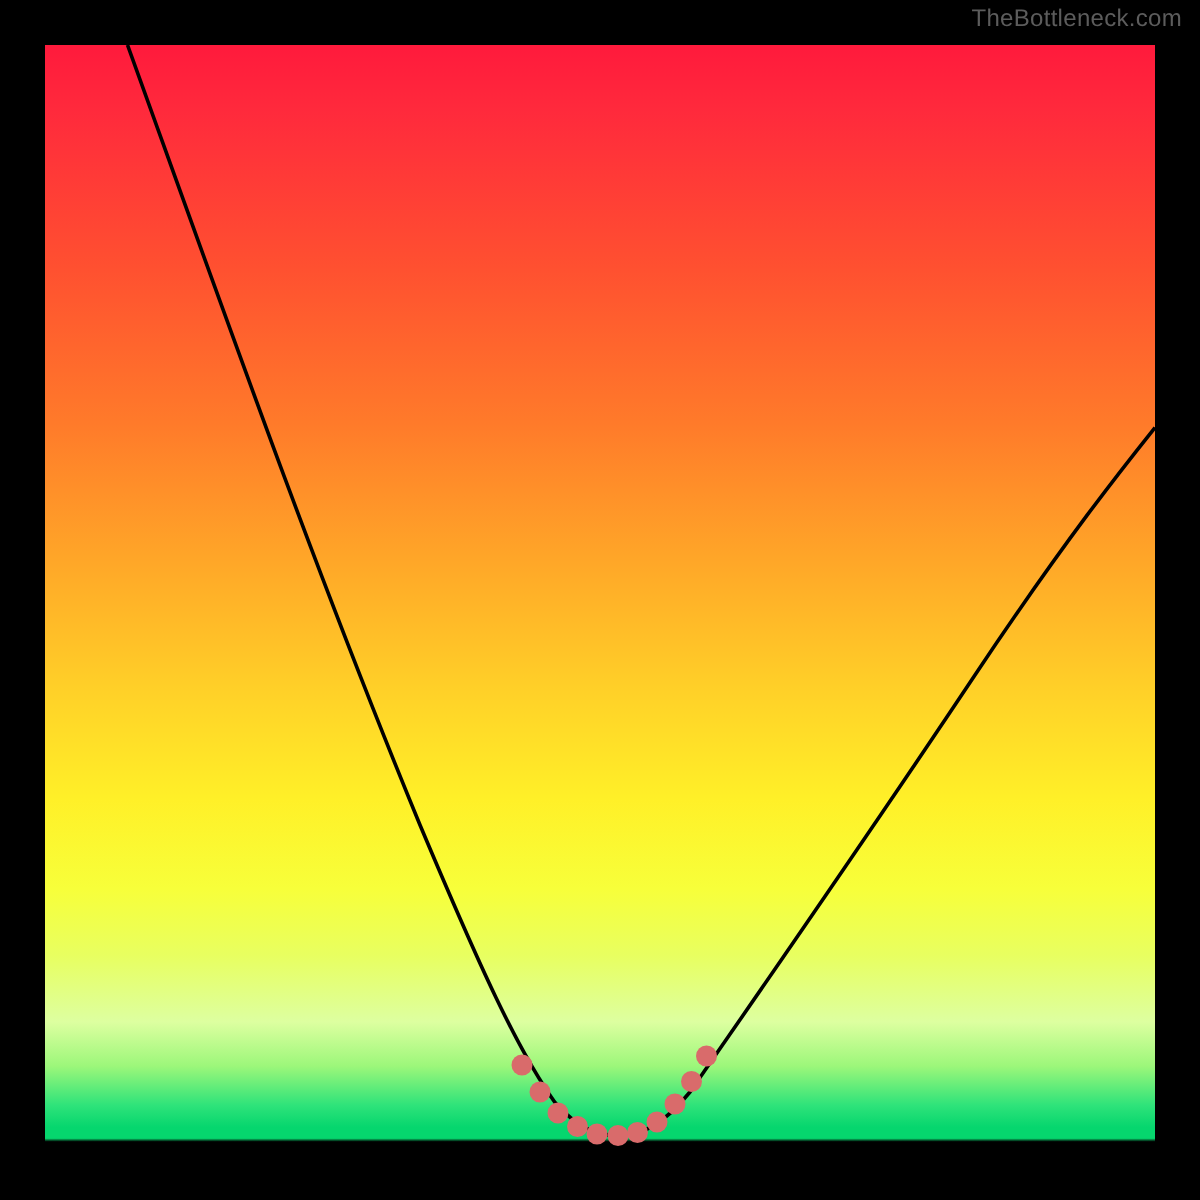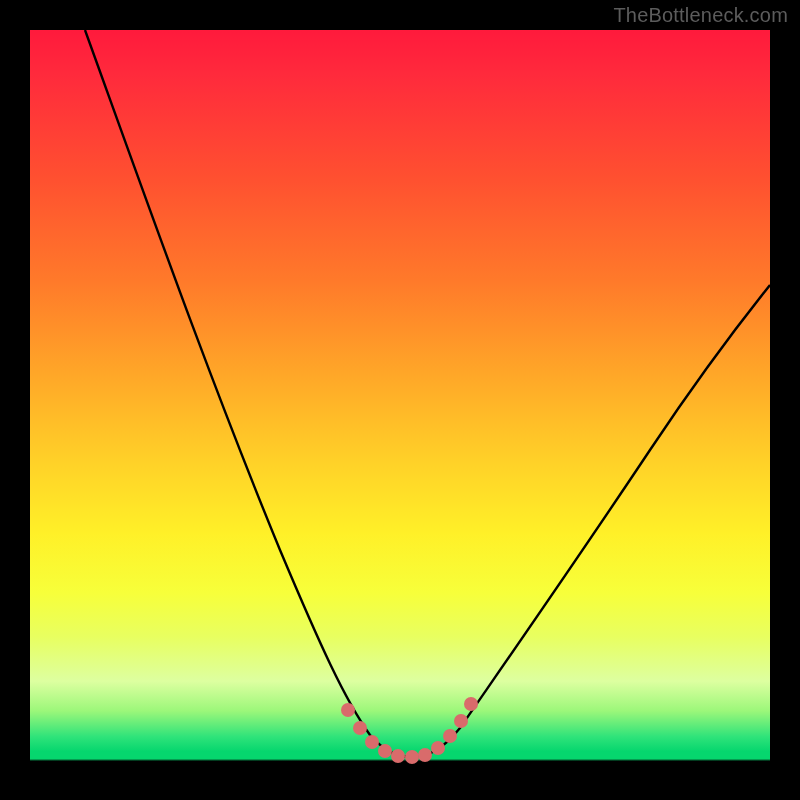--- a/index.html
+++ b/index.html
@@ -15,21 +15,21 @@
     position: relative;
     width: 800px;
     height: 800px;
     background: #000;
   }
   .watermark {
     position: absolute;
     top: 4px;
     right: 12px;
     color: #5c5c5c;
-    font-size: 20px;
+    font-size: 16px;
     font-weight: 400;
     letter-spacing: 0.2px;
     z-index: 10;
   }
   .plot-area {
     position: absolute;
     left: 30px;
     top: 30px;
     width: 740px;
     height: 740px;

